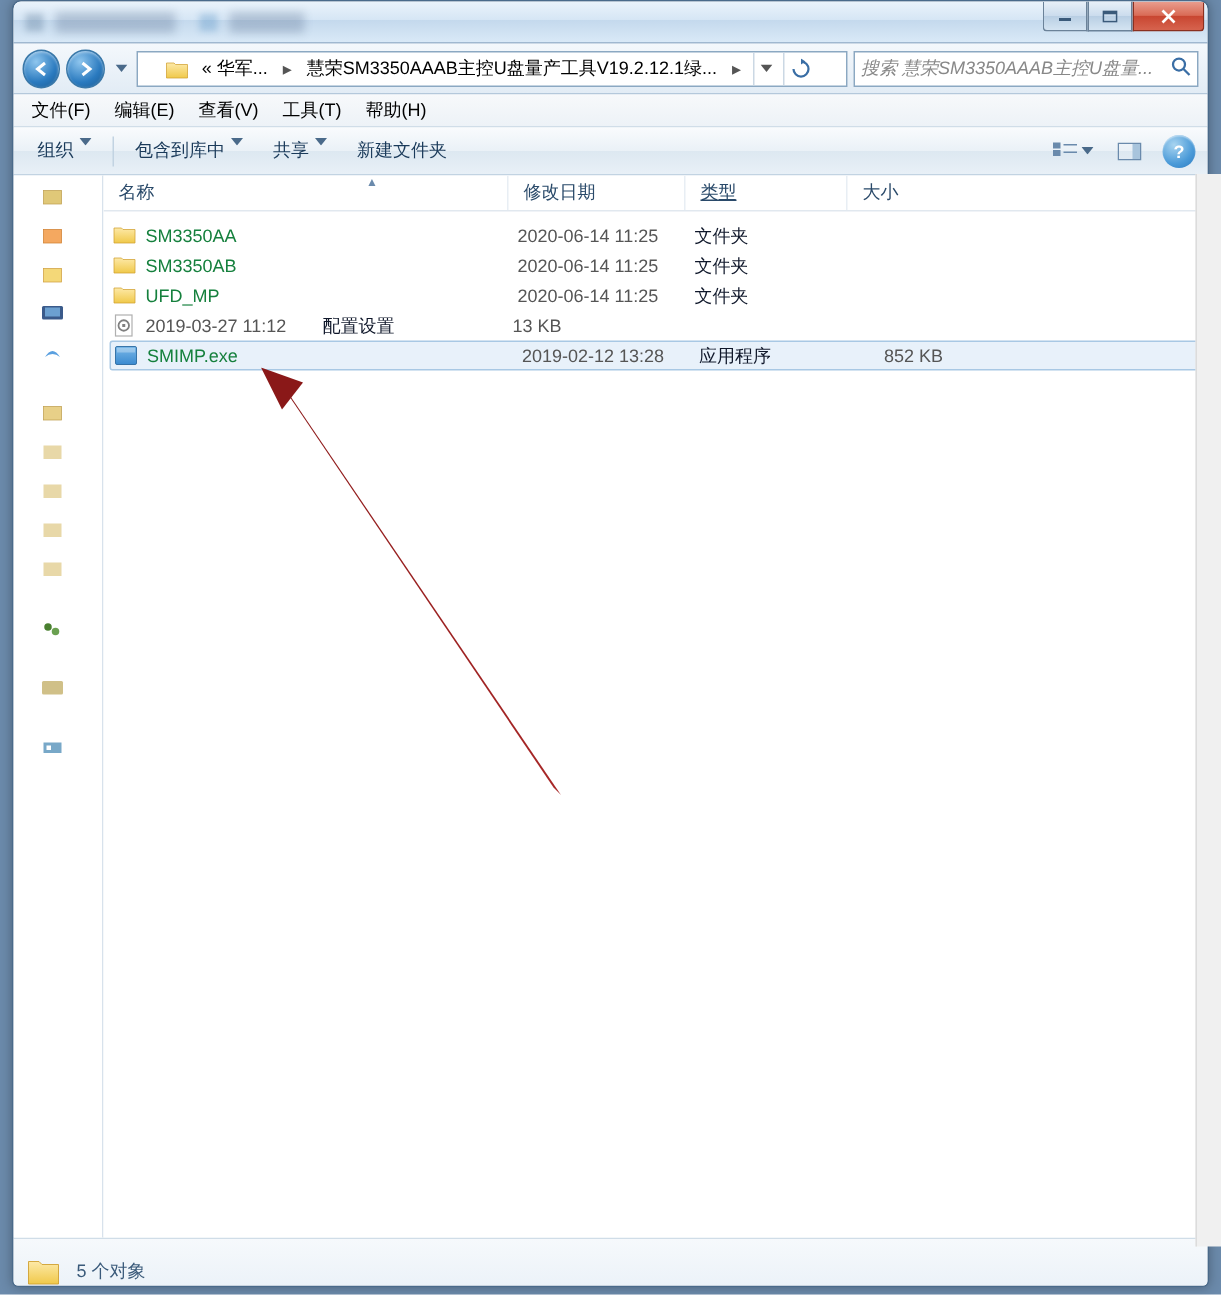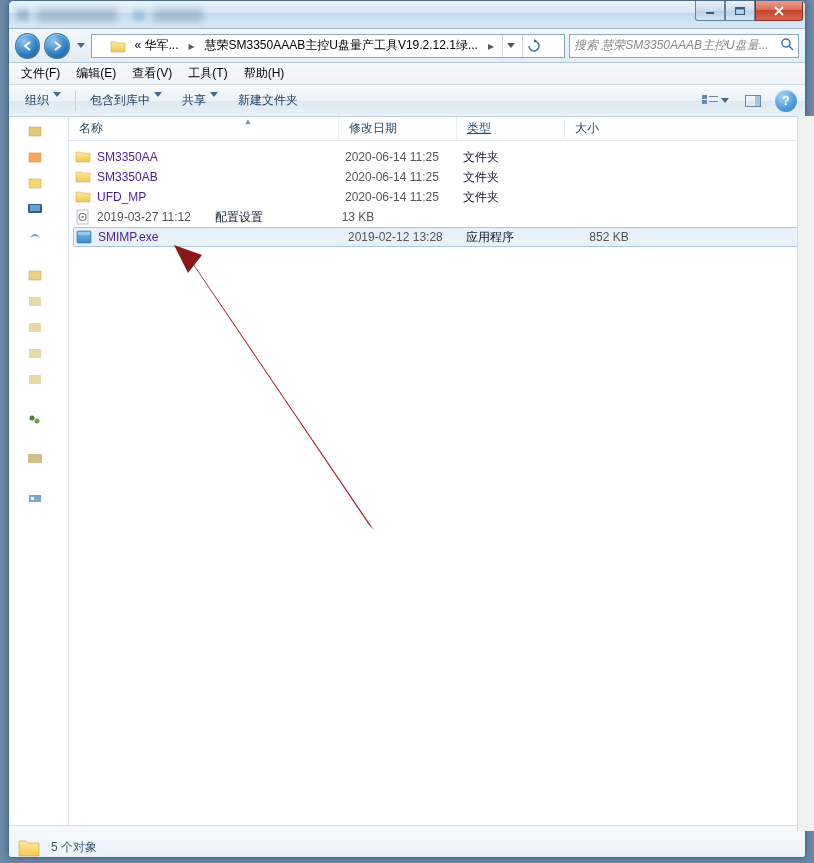--- a/index.html
+++ b/index.html
@@ -154,21 +154,21 @@
 
 .filelist { padding: 6px 0; }
 .filerow {
   height: 20px;
   display: flex;
   align-items: center;
   padding: 0 6px;
 }
 .filerow.selected { background: #e8f1fa; border: 1px solid #a8c8e4; border-radius: 2px; margin: 0 4px; padding: 0 2px; }
 .file-icon { width: 16px; height: 16px; margin-right: 6px; flex-shrink: 0; }
-.file-name { width: 248px; color: #4c1d95; }
+.file-name { width: 248px; color: #15803d; }
 .filerow.selected .file-name { width: 250px; }
 .file-date { width: 118px; color: #555; }
 .file-type { width: 108px; color: #0f172a; }
 .file-size { width: 70px; text-align: center; color: #555; }
 
 .arrow-annotation {
   position: absolute;
   left: 105px;
   top: 128px;
   pointer-events: none;

